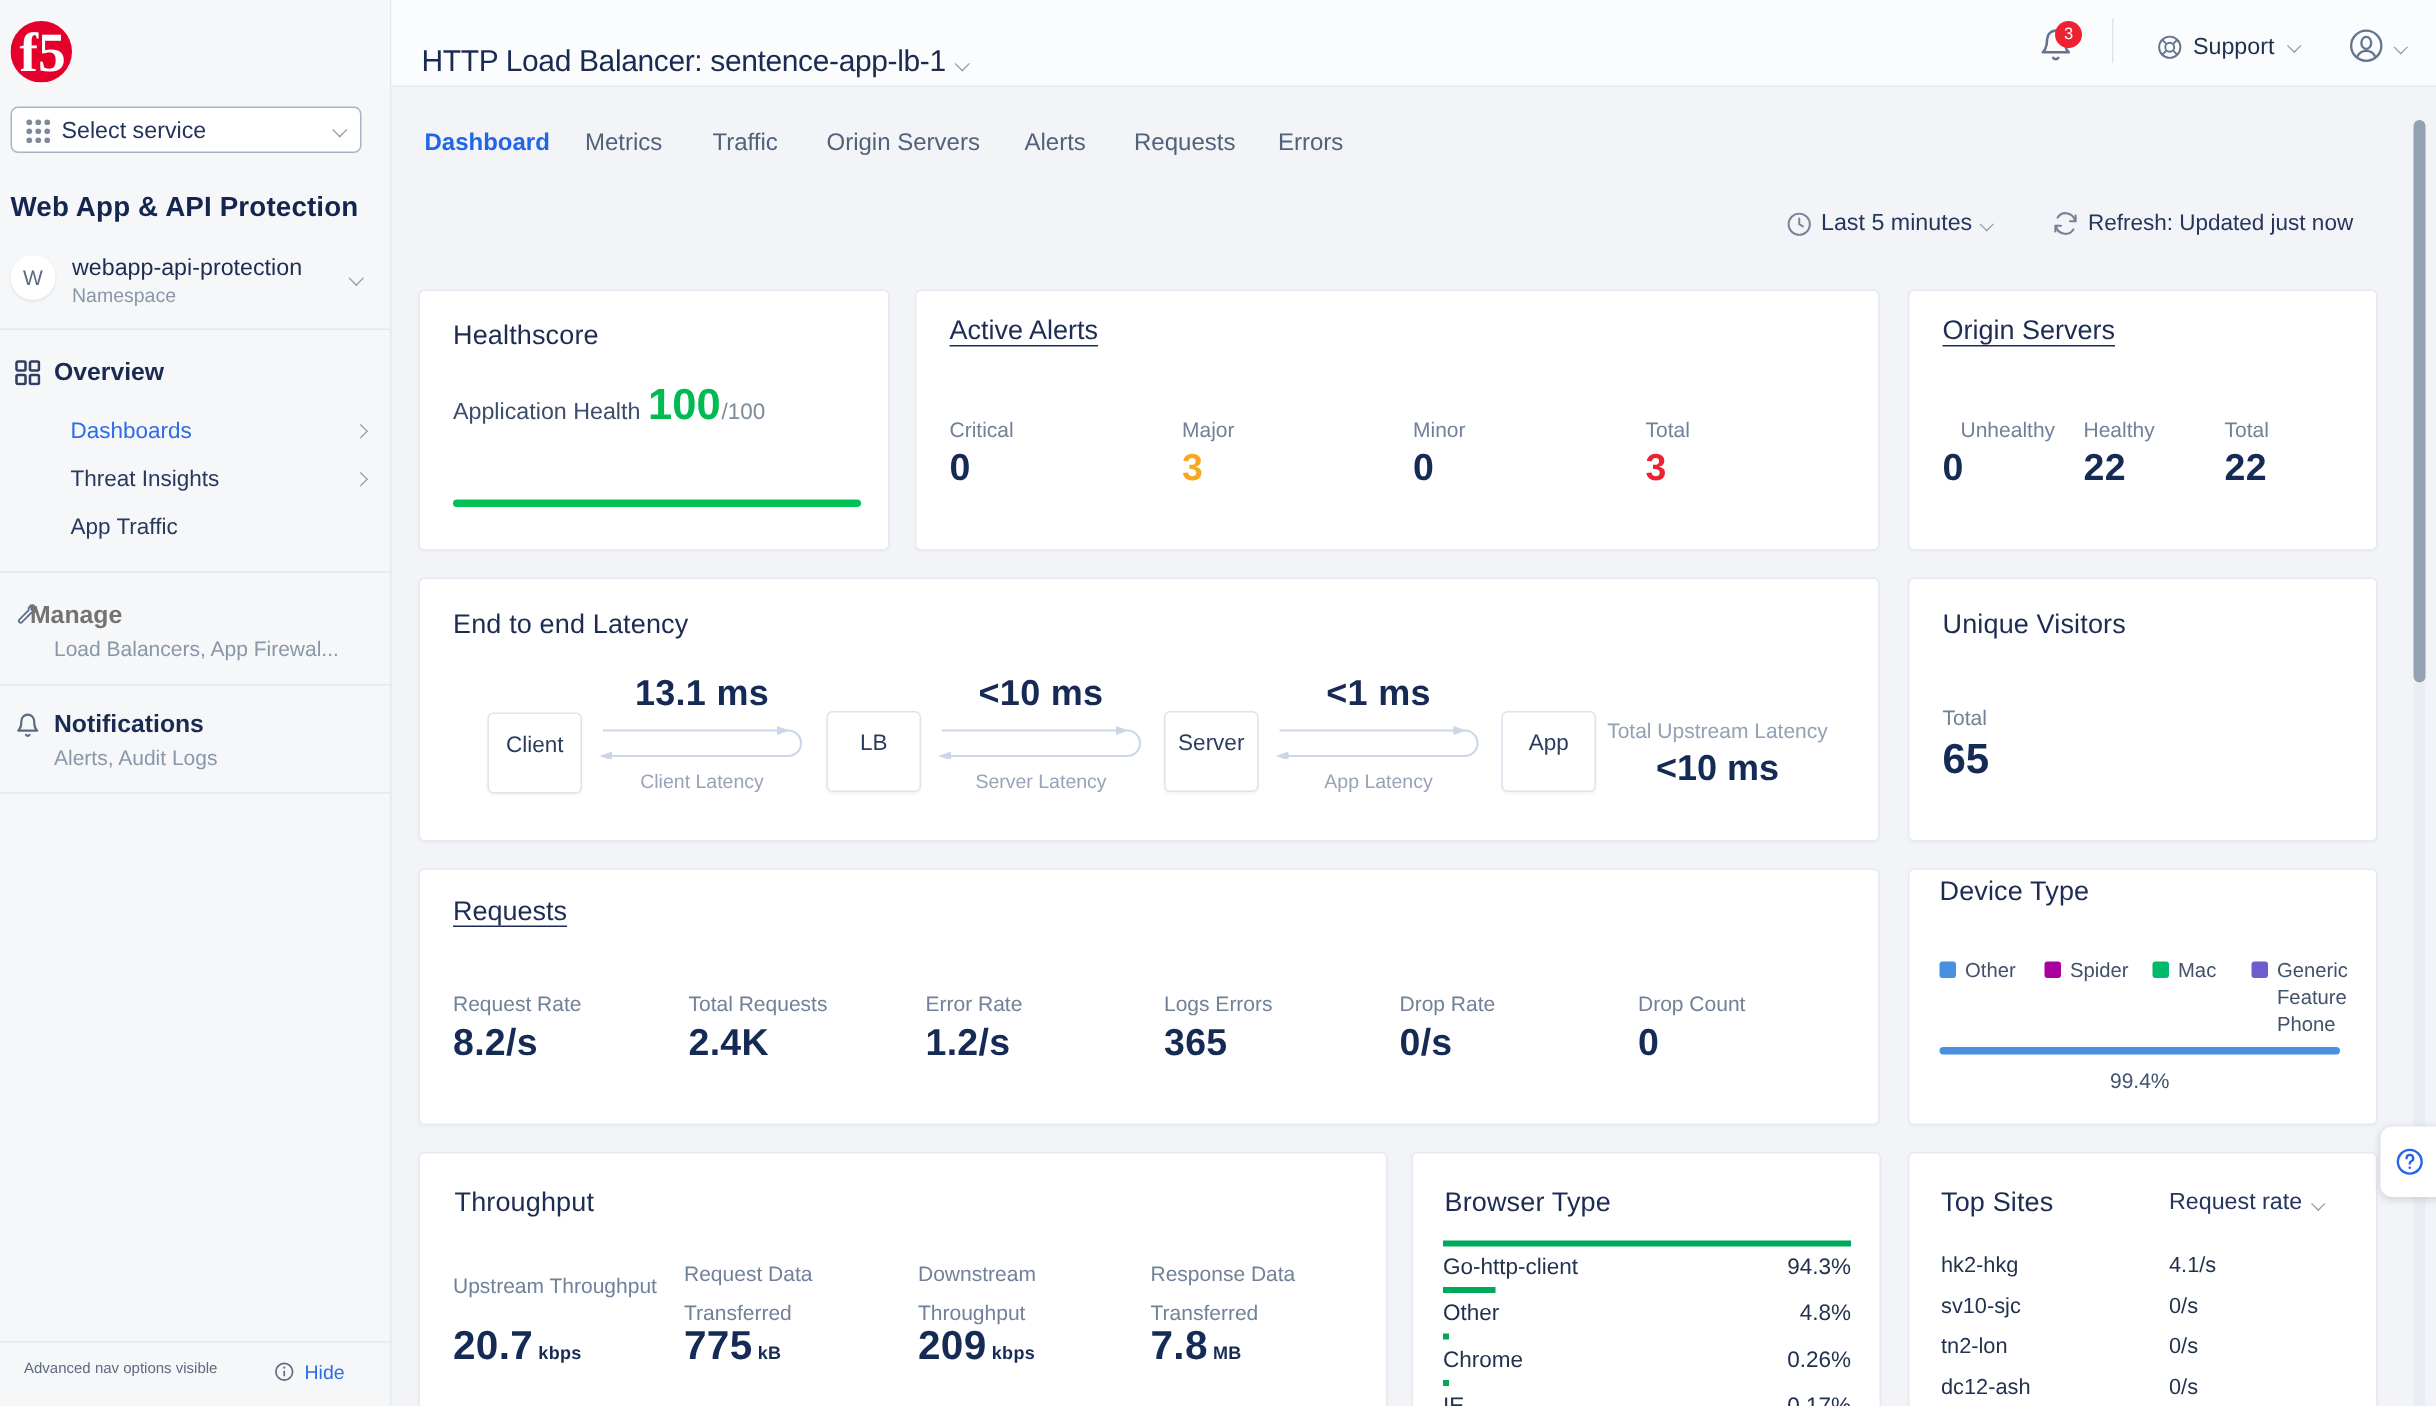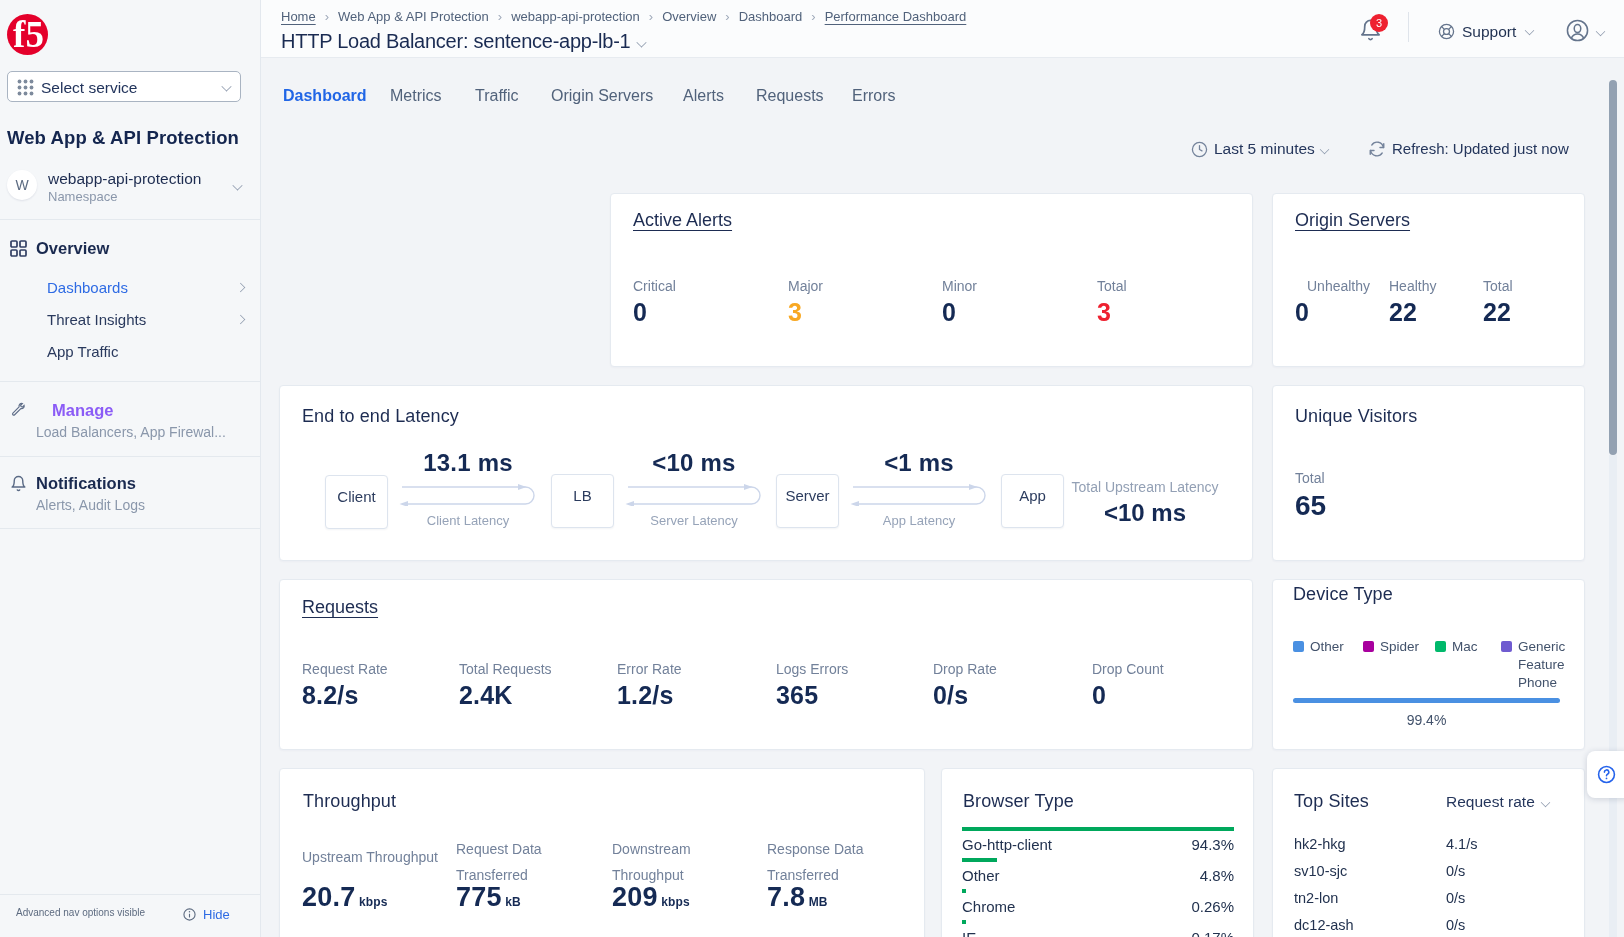--- a/index.html
+++ b/index.html
@@ -89,21 +89,21 @@
   <div class="abs navblue" style="left:47px;top:279px;font-size:15px">Dashboards</div>
   <span class="chev abs" style="left:236px;top:283px;transform:rotate(-45deg) scale(.75)"></span>
   <div class="abs" style="left:47px;top:311px;font-size:15px;color:#29395d">Threat Insights</div>
   <span class="chev abs" style="left:236px;top:315px;transform:rotate(-45deg) scale(.75)"></span>
   <div class="abs" style="left:47px;top:343px;font-size:15px;color:#29395d">App Traffic</div>
   <div class="divider" style="top:381px"></div>
 
   <svg class="abs" style="left:10px;top:402px" width="17" height="17" viewBox="0 0 24 24" fill="none" stroke="#5f6e89" stroke-width="2">
     <path d="M14.7 6.3a4.5 4.5 0 0 1 5.6-5.6l-3 3 .8 2.2 2.2.8 3-3a4.5 4.5 0 0 1-5.6 5.6L7 20a2.1 2.1 0 0 1-3-3z" transform="scale(0.82) translate(1,2)"></path>
   </svg>
-  <div class="abs" style="left:52px;top:401px;font-size:16.5px;font-weight:bold;color:#8b5cf6">Manage</div>
+  <div class="abs" style="left:20px;top:401px;font-size:16.5px;font-weight:bold;color:#737373">Manage</div>
   <div class="abs sub" style="left:36px;top:424px">Load Balancers, App Firewal...</div>
   <div class="divider" style="top:456px"></div>
 
   <svg class="abs" style="left:10px;top:475px" width="17" height="17" viewBox="0 0 24 24" fill="none" stroke="#5a6a85" stroke-width="2" stroke-linecap="round" stroke-linejoin="round">
     <path d="M18 8a6 6 0 0 0-12 0c0 7-3 9-3 9h18s-3-2-3-9"></path>
     <path d="M13.7 21a2 2 0 0 1-3.4 0"></path>
   </svg>
   <div class="abs" style="left:36px;top:474px;font-size:16.5px;font-weight:bold;color:#1a2a50">Notifications</div>
   <div class="abs sub" style="left:36px;top:497px">Alerts, Audit Logs</div>
   <div class="divider" style="top:528px"></div>
@@ -111,23 +111,20 @@
   <div class="divider" style="top:894px"></div>
   <div class="abs" style="left:16px;top:907px;font-size:10px;color:#5d6b80">Advanced nav options visible</div>
   <svg class="abs" style="left:183px;top:908px" width="13" height="13" viewBox="0 0 14 14" fill="none" stroke="#5d6b80" stroke-width="1.2">
     <circle cx="7" cy="7" r="6"></circle>
         <line x1="7" y1="6.2" x2="7" y2="10.2"></line>
         <circle cx="7" cy="4" r="0.8" fill="#5d6b80" stroke="none"></circle>
   </svg>
   <div class="abs" style="left:203px;top:907px;font-size:13px;color:#2e6be4">Hide</div>
 </div>
 <div id="head">
-  <div class="abs bc" style="left:20px;top:9px;white-space:nowrap">
-    <a>Home</a><span class="bcsep">›</span>Web App &amp; API Protection<span class="bcsep">›</span>webapp-api-protection<span class="bcsep">›</span>Overview<span class="bcsep">›</span>Dashboard<span class="bcsep">›</span><a>Performance Dashboard</a>
-  </div>
   <div class="abs" style="left:20px;top:30px;font-size:20px;letter-spacing:-0.25px;color:#1a2b52">HTTP Load Balancer: sentence-app-lb-1</div>
   <span class="chev abs" style="left:376px;top:38px;transform:rotate(45deg) scale(.8)"></span>
 
   <svg class="abs" style="left:1098px;top:18px" width="23" height="24" viewBox="0 0 24 24" fill="none" stroke="#64748c" stroke-width="1.8" stroke-linecap="round" stroke-linejoin="round">
     <path d="M18 8a6 6 0 0 0-12 0c0 7-3 9-3 9h18s-3-2-3-9" stroke="#64748c"></path>
     <path d="M13.7 21a2 2 0 0 1-3.4 0" stroke="#64748c"></path>
   </svg>
   <div class="abs" style="left:1109px;top:14px;width:18px;height:18px;border-radius:50%;background:#ee2130;color:#fff;font-size:11px;text-align:center;line-height:18px">3</div>
   <div class="abs" style="left:1147px;top:12px;width:1px;height:30px;background:#dfe4eb"></div>
 
@@ -164,20 +161,27 @@
 </svg>
 <div class="abs" style="left:1214px;top:140px;font-size:15.5px;color:#25365c">Last 5 minutes</div>
 <span class="chev abs" style="left:1320px;top:145px;transform:rotate(45deg) scale(.75)"></span>
 <svg class="abs" style="left:1368px;top:140px" width="18" height="18" viewBox="0 0 24 24" fill="none" stroke="#74839b" stroke-width="1.9" stroke-linecap="round" stroke-linejoin="round">
   <path d="M21 5v5h-5"></path>
       <path d="M3 19v-5h5"></path>
   <path d="M20.5 10a8.5 8.5 0 0 0-15.5-3.3M3.5 14a8.5 8.5 0 0 0 15.5 3.3"></path>
 </svg>
 <div class="abs" style="left:1392px;top:140px;font-size:15px;color:#25365c">Refresh: Updated just now</div>
 
+<div class="card" style="left:279px;top:193px;width:314px;height:174px">
+  <div class="ct abs" style="left:22px;top:19px">Healthscore</div>
+  <div class="abs" style="left:22px;top:72px;font-size:15.5px;color:#3c4c6b">Application Health</div>
+  <div class="abs" style="left:152px;top:60px;font-size:29px;font-weight:bold;color:#00ba52">100</div>
+  <div class="abs" style="left:201px;top:72px;font-size:15px;color:#7e8ca1">/100</div>
+  <div class="abs" style="left:22px;top:139px;width:272px;height:5px;border-radius:3px;background:#00c257"></div>
+</div>
 
 <div class="card" style="left:610px;top:193px;width:643px;height:174px">
   <div class="ctu abs" style="left:22px;top:16px">Active Alerts</div>
   <div class="lbl abs" style="left:22px;top:84px">Critical</div>
   <div class="big abs" style="left:22px;top:104px">0</div>
   <div class="lbl abs" style="left:177px;top:84px">Major</div>
   <div class="big abs" style="left:177px;top:104px;color:#f8a823">3</div>
   <div class="lbl abs" style="left:331px;top:84px">Minor</div>
   <div class="big abs" style="left:331px;top:104px">0</div>
   <div class="lbl abs" style="left:486px;top:84px">Total</div>

